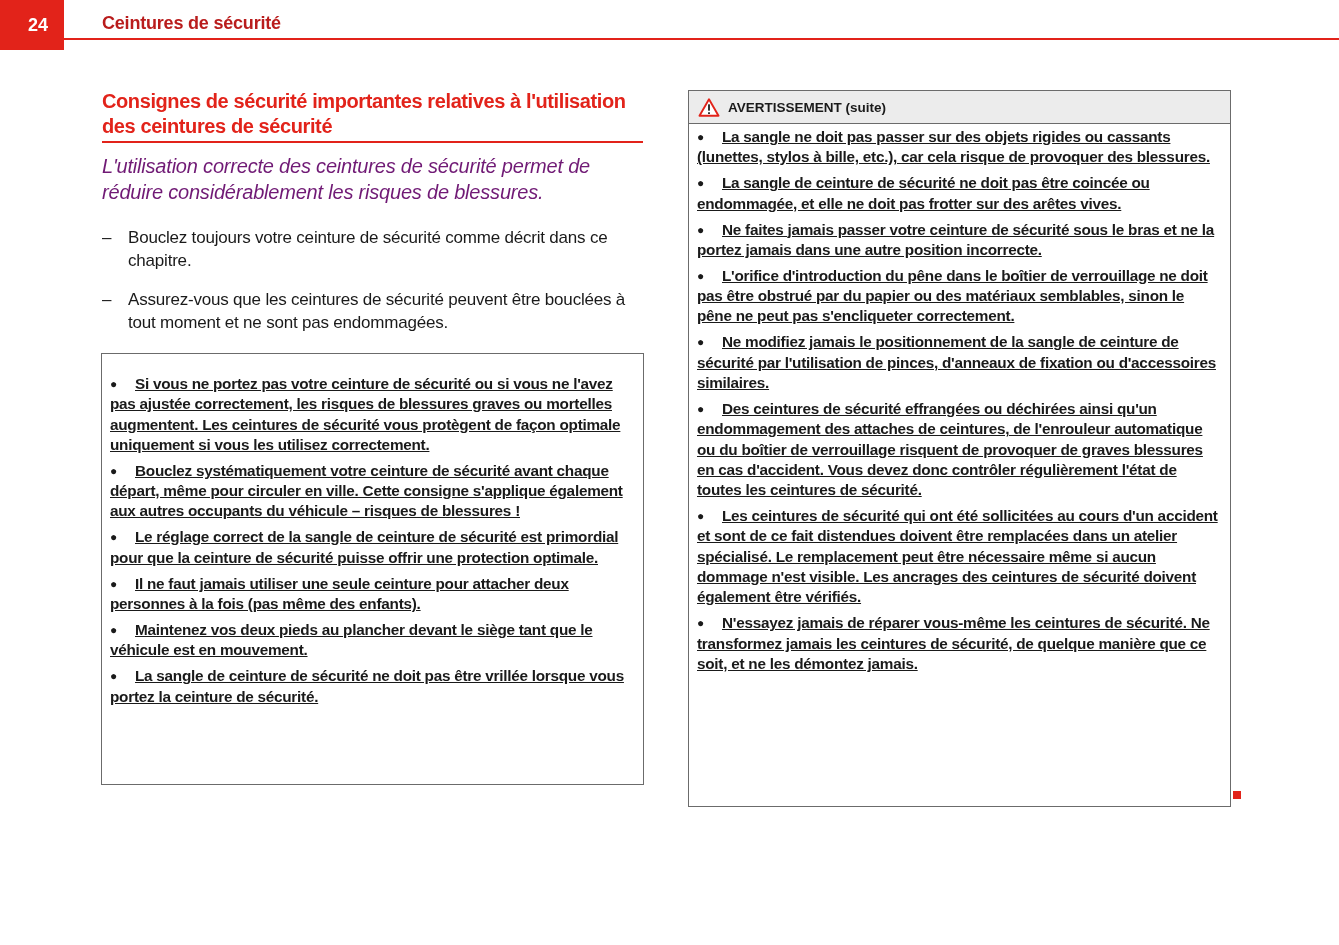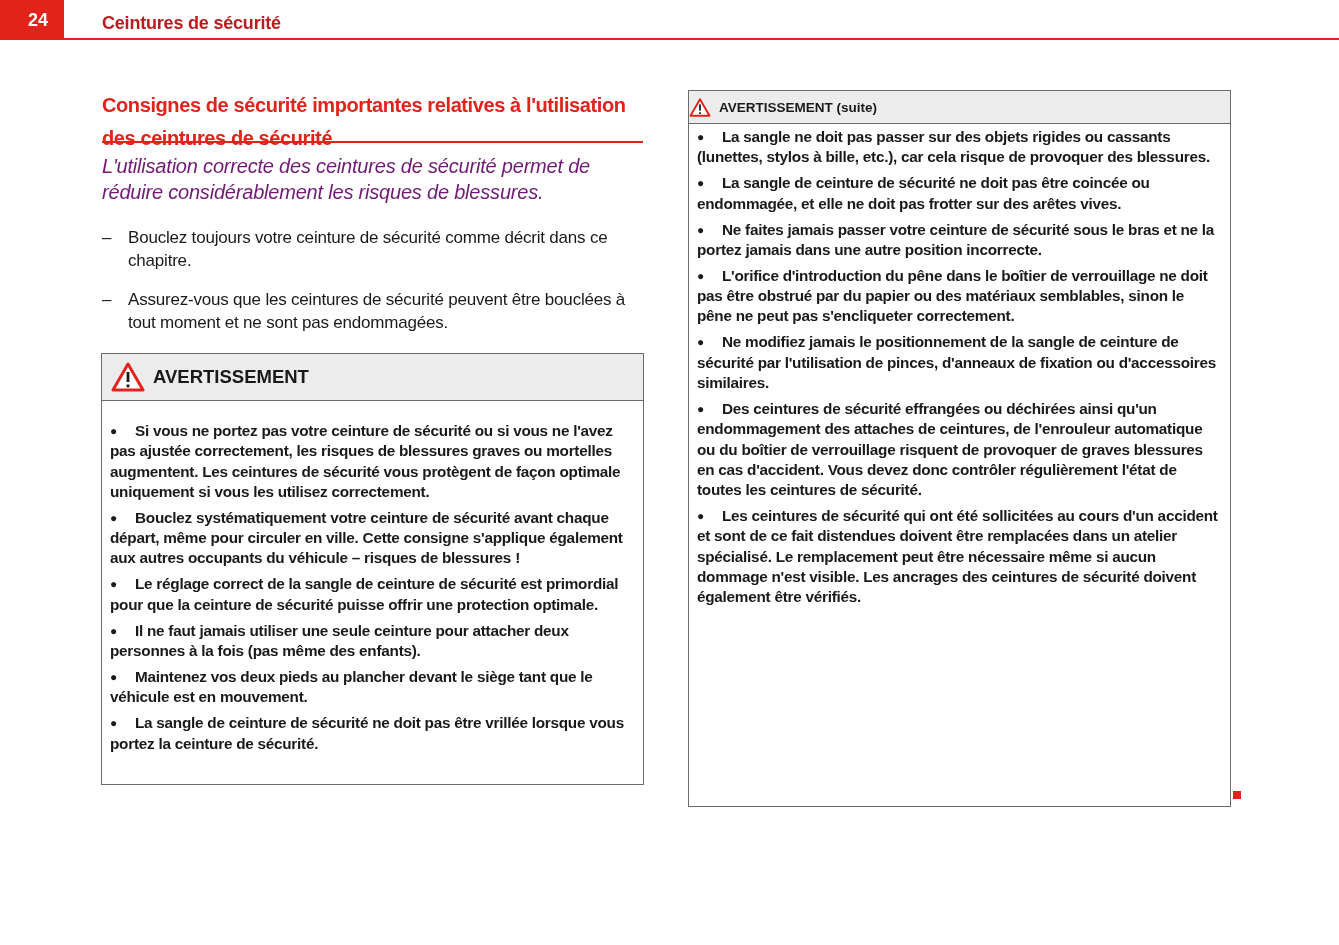--- a/index.html
+++ b/index.html
@@ -2,60 +2,60 @@
 <html><head>
 <meta charset="utf-8">
 <style>
   html, body { margin: 0; padding: 0; }
   body {
     width: 1339px; height: 945px; background: #ffffff; position: relative; overflow: hidden;
     font-family: "Liberation Sans", "DejaVu Sans", sans-serif; color: #1a1a1a;
   }
   .header { position: absolute; left: 0; top: 0; width: 1339px; height: 42px; }
   .page-num {
-    position: absolute; left: 0; top: 0; width: 64px; height: 40px; background: #e2231a;
+    position: absolute; left: 0; top: 0; width: 64px; height: 50px; background: #e2231a;
     color: #fff; font-weight: bold; font-size: 18px; display: flex; align-items: center; justify-content: center;
     padding-left: 28px; box-sizing: border-box; justify-content: flex-start;
   }
   .header-title {
     position: absolute; left: 102px; top: 13px; font-size: 18px; font-weight: bold; color: #b91c1c;
     letter-spacing: -0.2px;
   }
   .header-line { position: absolute; left: 64px; top: 38px; width: 1275px; height: 2px; background: #e2231a; }
 
   .section-title {
     position: absolute; left: 102px; top: 89px; width: 540px; color: #e2231a; font-weight: bold;
-    font-size: 20px; line-height: 33px; letter-spacing: -0.4px;
+    font-size: 20px; line-height: 25px; letter-spacing: -0.4px;
   }
   .section-rule { position: absolute; left: 102px; top: 141px; width: 541px; height: 2px; background: #e2231a; }
   .intro {
     position: absolute; left: 102px; top: 153px; width: 545px; font-style: italic; font-size: 20px;
     line-height: 26px; color: #701a75; letter-spacing: -0.2px;
   }
   .steps { position: absolute; left: 102px; top: 226px; width: 545px; }
   .step { display: flex; font-size: 17px; line-height: 23px; margin-bottom: 16px; letter-spacing: -0.2px; }
   .step .dash { width: 26px; flex: none; }
   .step .txt { flex: 1; }
 
   .warn-box {
     position: absolute; border: 1px solid #6b6b6b; box-sizing: border-box; background: #fff;
   }
   .warn-head {
     background: #ececec; border-bottom: 1px solid #6b6b6b; display: flex; align-items: center;
     font-weight: bold; color: #1a1a1a;
   }
-  .warn-body { padding: 2px 8px 0 8px; }
+  .warn-body { padding: 2px 8px 0 8px; text-decoration: underline; }
   .item { font-weight: bold; font-size: 15.3px; line-height: 20.3px; margin-bottom: 5.7px; letter-spacing: -0.25px; }
   .bullet { display: inline-block; width: 25px; font-size: 12px; vertical-align: 1px; }
   .left-box { left: 101px; top: 353px; width: 543px; height: 432px; }
   .left-box .warn-head { height: 46px; padding-left: 9px; font-size: 18.5px; }
   .left-box .warn-head svg { margin-right: 8px; }
   .left-box .warn-body { padding-top: 20px; }
   .right-box { left: 688px; top: 90px; width: 543px; height: 717px; }
-  .right-box .warn-head { height: 32px; font-size: 13.5px; }
+  .right-box .warn-head { height: 32px; padding-left: 9px; font-size: 13.5px; }
   .right-box .warn-head svg { margin-right: 8px; }
   .right-box .warn-body { padding-top: 3px; }
   .end-mark { position: absolute; left: 1233px; top: 791px; width: 8px; height: 8px; background: #e2231a; }
 </style>
 </head>
 <body>
 
 <div class="header">
   <div class="page-num">24</div>
   <div class="header-title">Ceintures de sécurité</div>
@@ -71,28 +71,20 @@
     <span class="dash">–</span>
     <span class="txt">Bouclez toujours votre ceinture de sécurité comme décrit dans ce chapitre.</span>
   </div>
   <div class="step">
     <span class="dash">–</span>
     <span class="txt">Assurez-vous que les ceintures de sécurité peuvent être bouclées à tout moment et ne sont pas endommagées.</span>
   </div>
 </div>
 
 <div class="warn-box left-box">
-  <div class="warn-head">
-    <svg width="34" height="30" viewBox="0 0 34 30">
-      <path d="M17 2 L32 28 L2 28 Z" fill="#fff" stroke="#e2231a" stroke-width="3" stroke-linejoin="round"></path>
-      <rect x="15.6" y="10" width="2.8" height="10" fill="#1a1a1a"></rect>
-      <rect x="15.6" y="22.5" width="2.8" height="2.8" fill="#1a1a1a"></rect>
-    </svg>
-    <span>AVERTISSEMENT</span>
-  </div>
   <div class="warn-body">
     <div class="item"><span class="bullet">●</span><span>Si vous ne portez pas votre ceinture de sécurité ou si vous ne l'avez pas ajustée correctement, les risques de blessures graves ou mortelles augmentent. Les ceintures de sécurité vous protègent de façon optimale uniquement si vous les utilisez correctement.</span></div>
     <div class="item"><span class="bullet">●</span><span>Bouclez systématiquement votre ceinture de sécurité avant chaque départ, même pour circuler en ville. Cette consigne s'applique également aux autres occupants du véhicule – risques de blessures !</span></div>
     <div class="item"><span class="bullet">●</span><span>Le réglage correct de la sangle de ceinture de sécurité est primordial pour que la ceinture de sécurité puisse offrir une protection optimale.</span></div>
     <div class="item"><span class="bullet">●</span><span>Il ne faut jamais utiliser une seule ceinture pour attacher deux personnes à la fois (pas même des enfants).</span></div>
     <div class="item"><span class="bullet">●</span><span>Maintenez vos deux pieds au plancher devant le siège tant que le véhicule est en mouvement.</span></div>
     <div class="item"><span class="bullet">●</span><span>La sangle de ceinture de sécurité ne doit pas être vrillée lorsque vous portez la ceinture de sécurité.</span></div>
   </div>
 </div>
 
@@ -106,15 +98,16 @@
     <span>AVERTISSEMENT (suite)</span>
   </div>
   <div class="warn-body">
     <div class="item"><span class="bullet">●</span><span>La sangle ne doit pas passer sur des objets rigides ou cassants (lunettes, stylos à bille, etc.), car cela risque de provoquer des blessures.</span></div>
     <div class="item"><span class="bullet">●</span><span>La sangle de ceinture de sécurité ne doit pas être coincée ou endommagée, et elle ne doit pas frotter sur des arêtes vives.</span></div>
     <div class="item"><span class="bullet">●</span><span>Ne faites jamais passer votre ceinture de sécurité sous le bras et ne la portez jamais dans une autre position incorrecte.</span></div>
     <div class="item"><span class="bullet">●</span><span>L'orifice d'introduction du pêne dans le boîtier de verrouillage ne doit pas être obstrué par du papier ou des matériaux semblables, sinon le pêne ne peut pas s'encliqueter correctement.</span></div>
     <div class="item"><span class="bullet">●</span><span>Ne modifiez jamais le positionnement de la sangle de ceinture de sécurité par l'utilisation de pinces, d'anneaux de fixation ou d'accessoires similaires.</span></div>
     <div class="item"><span class="bullet">●</span><span>Des ceintures de sécurité effrangées ou déchirées ainsi qu'un endommagement des attaches de ceintures, de l'enrouleur automatique ou du boîtier de verrouillage risquent de provoquer de graves blessures en cas d'accident. Vous devez donc contrôler régulièrement l'état de toutes les ceintures de sécurité.</span></div>
     <div class="item"><span class="bullet">●</span><span>Les ceintures de sécurité qui ont été sollicitées au cours d'un accident et sont de ce fait distendues doivent être remplacées dans un atelier spécialisé. Le remplacement peut être nécessaire même si aucun dommage n'est visible. Les ancrages des ceintures de sécurité doivent également être vérifiés.</span></div>
+    <div class="item"><span class="bullet">●</span><span>N'essayez jamais de réparer vous-même les ceintures de sécurité. Ne transformez jamais les ceintures de sécurité, de quelque manière que ce soit, et ne les démontez jamais.</span></div>
   </div>
 </div>
 <div class="end-mark"></div>
 
 </body></html>

